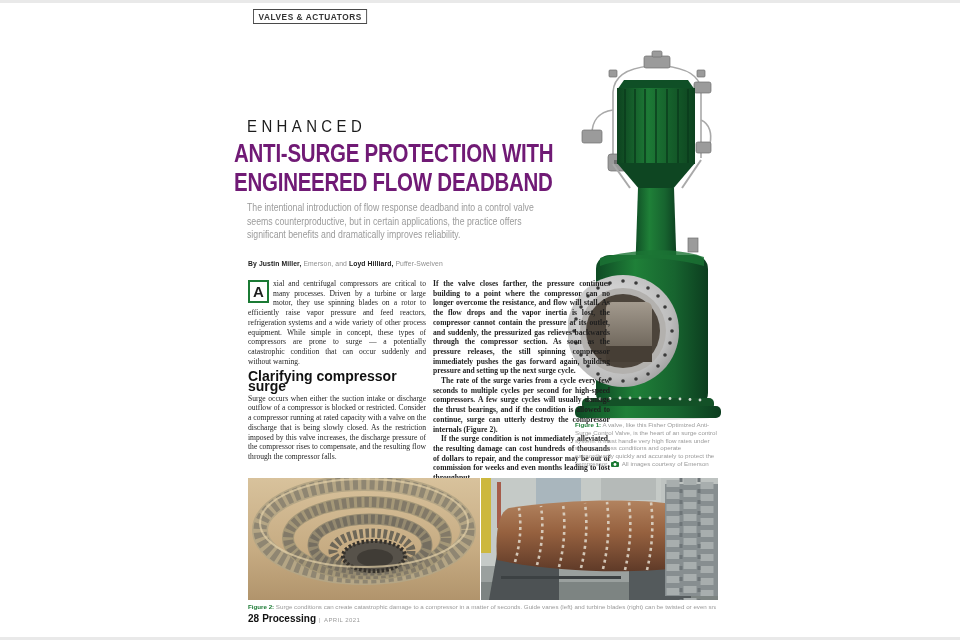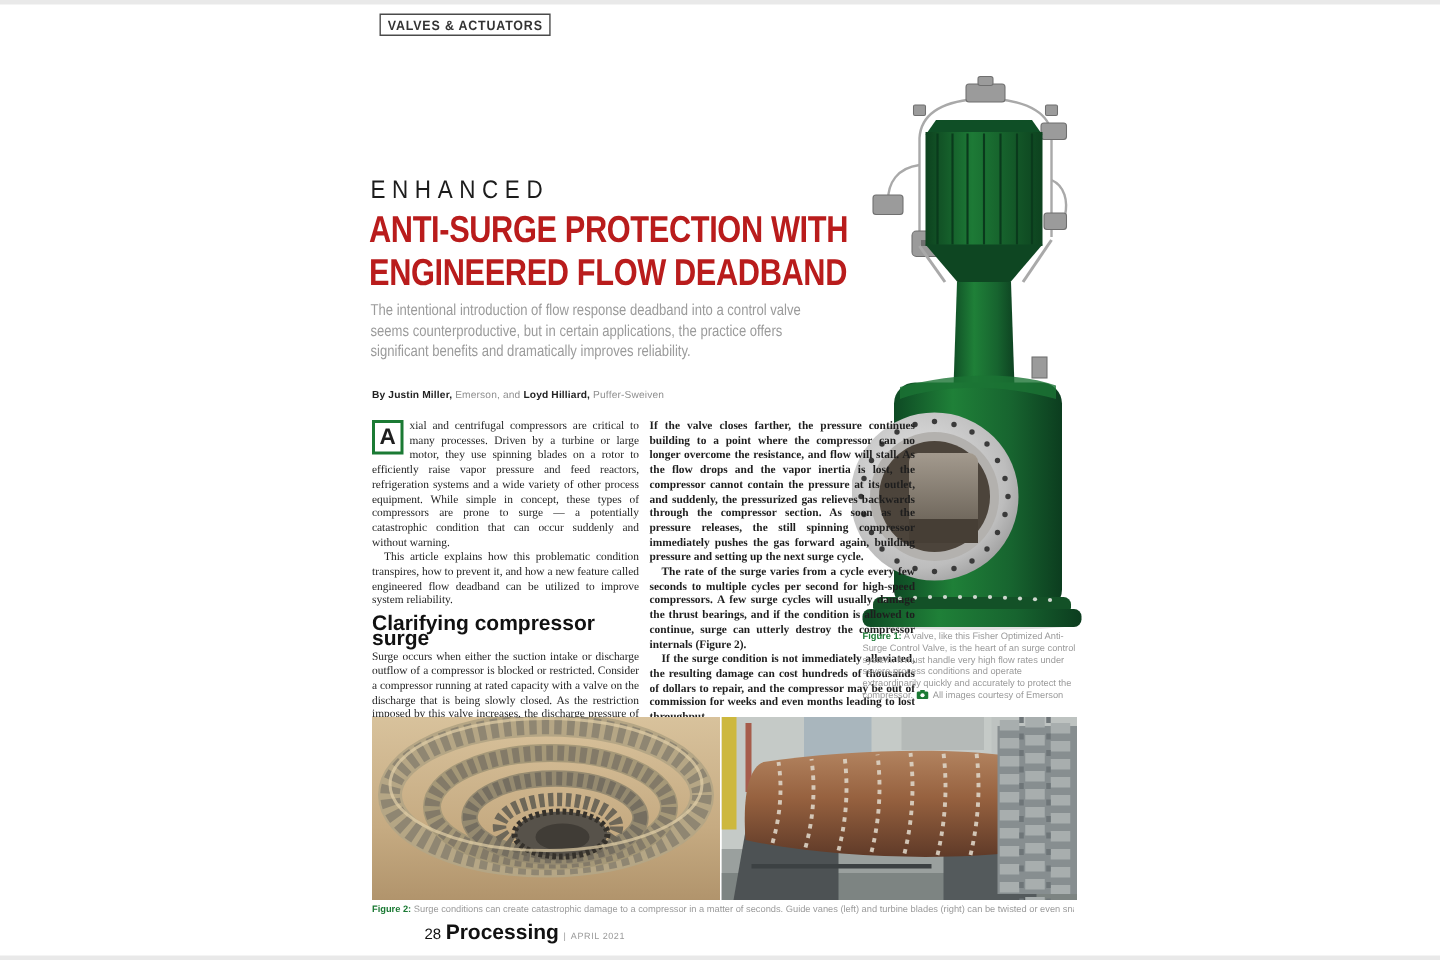--- a/index.html
+++ b/index.html
@@ -7,21 +7,21 @@
   body { background:#ffffff; font-family:"Liberation Sans",sans-serif; position:relative; overflow:hidden; }
   .edge-strip { position:absolute; left:0; width:960px; background:#e9e9e9; }
   .edge-top { top:0; height:3px; }
   .edge-bottom { bottom:0; height:3px; }
 
   .section-tag { position:absolute; left:253px; top:9px; border:1px solid #4a4a4a; color:#333;
     font-size:9px; font-weight:700; letter-spacing:.6px; padding:2px 5px 1px; transform:scaleX(.92); transform-origin:left; }
 
   .kicker { position:absolute; left:247px; top:117px; font-size:17px; font-weight:400; color:#1c1c1c;
     letter-spacing:5px; transform:scaleX(.88); transform-origin:left; }
-  .headline { position:absolute; left:246px; top:139px; color:#b91c1c; font-weight:700;
+  .headline { position:absolute; left:234px; top:139px; color:#701a75; font-weight:700;
     font-size:25px; line-height:29px; letter-spacing:-.3px; width:420px; }
   .headline .hl-line { transform:scaleX(.82); transform-origin:left; white-space:nowrap; }
 
   .deck { position:absolute; left:247px; top:201px; width:364px; color:#9b9b9b;
     font-size:10.5px; line-height:13.5px; transform:scaleX(.83); transform-origin:left; }
 
   .byline { position:absolute; left:248px; top:260px; font-size:6.8px; color:#8f8f8f; letter-spacing:.1px; }
   .byline b { color:#222; }
 
   .bodycol { position:absolute; top:279px; width:178px; font-family:"Liberation Serif",serif;
@@ -38,22 +38,22 @@
   .fig-caption .fig-label { color:#1b7a34; font-weight:700; }
   .cap1 { left:575px; top:421px; width:145px; }
   .cap2 { left:248px; top:603px; width:468px; white-space:nowrap; overflow:hidden; }
 
   .valve-wrap { position:absolute; left:568px; top:50px; width:158px; height:370px; }
   .photo-left { position:absolute; left:248px; top:478px; width:232px; height:122px; }
   .photo-right { position:absolute; left:481px; top:478px; width:237px; height:122px; }
   .photo-left svg, .photo-right svg, .valve-wrap svg { display:block; width:100%; height:100%; }
 
   .footer { position:absolute; left:248px; top:613px; display:flex; align-items:baseline; gap:3px; }
-  .footer .pageno { font-size:10px; font-weight:400; color:#111;margin-left:35px; }
-  .footer .brand { font-size:14px; font-weight:700; color:#111; }
+  .footer .pageno { font-size:10px; font-weight:700; color:#111; }
+  .footer .brand { font-size:10px; font-weight:700; color:#111; }
   .footer .issue { font-size:6px; color:#9a9a9a; letter-spacing:.4px; }
 
   .cam-icon { display:inline-block; vertical-align:-1px; margin:0 1px; }
 </style>
 </head>
 <body>
 
 <div class="edge-strip edge-top"></div>
 <div class="edge-strip edge-bottom"></div>
 
@@ -188,21 +188,20 @@
 
 <div class="deck">The intentional introduction of flow response deadband into a control valve seems counterproductive, but in certain applications, the practice offers significant benefits and dramatically improves reliability.</div>
 
 <div class="byline">
   <b>By Justin Miller,</b><span> Emerson, and </span><b>Loyd Hilliard,</b><span> Puffer-Sweiven</span>
 </div>
 
 <div class="bodycol col1">
   <div class="dropcap">A</div>
   <p>xial and centrifugal compressors are critical to many processes. Driven by a turbine or large motor, they use spinning blades on a rotor to efficiently raise vapor pressure and feed reactors, refrigeration systems and a wide variety of other process equipment. While simple in concept, these types of compressors are prone to surge — a potentially catastrophic condition that can occur suddenly and without warning.</p>
-  <p class="indent">This article explains how this problematic condition transpires, how to prevent it, and how a new feature called engineered flow deadband can be utilized to improve system reliability.</p>
   <h3 class="subhead">Clarifying compressor surge</h3>
   <p>Surge occurs when either the suction intake or discharge outflow of a compressor is blocked or restricted. Consider a compressor running at rated capacity with a valve on the discharge that is being slowly closed. As the restriction imposed by this valve increases, the discharge pressure of the compressor rises to compensate, and the resulting flow through the compressor falls.</p>
 </div>
 
 <div class="bodycol col2">
   <p>If the valve closes farther, the pressure continues building to a point where the compressor can no longer overcome the resistance, and flow will stall. As the flow drops and the vapor inertia is lost, the compressor cannot contain the pressure at its outlet, and suddenly, the pressurized gas relieves backwards through the compressor section. As soon as the pressure releases, the still spinning compressor immediately pushes the gas forward again, building pressure and setting up the next surge cycle.</p>
   <p class="indent">The rate of the surge varies from a cycle every few seconds to multiple cycles per second for high-speed compressors. A few surge cycles will usually damage the thrust bearings, and if the condition is allowed to continue, surge can utterly destroy the compressor internals (Figure 2).</p>
   <p class="indent">If the surge condition is not immediately alleviated, the resulting damage can cost hundreds of thousands of dollars to repair, and the compressor may be out of commission for weeks and even months leading to lost throughput.</p>
 </div>
 

